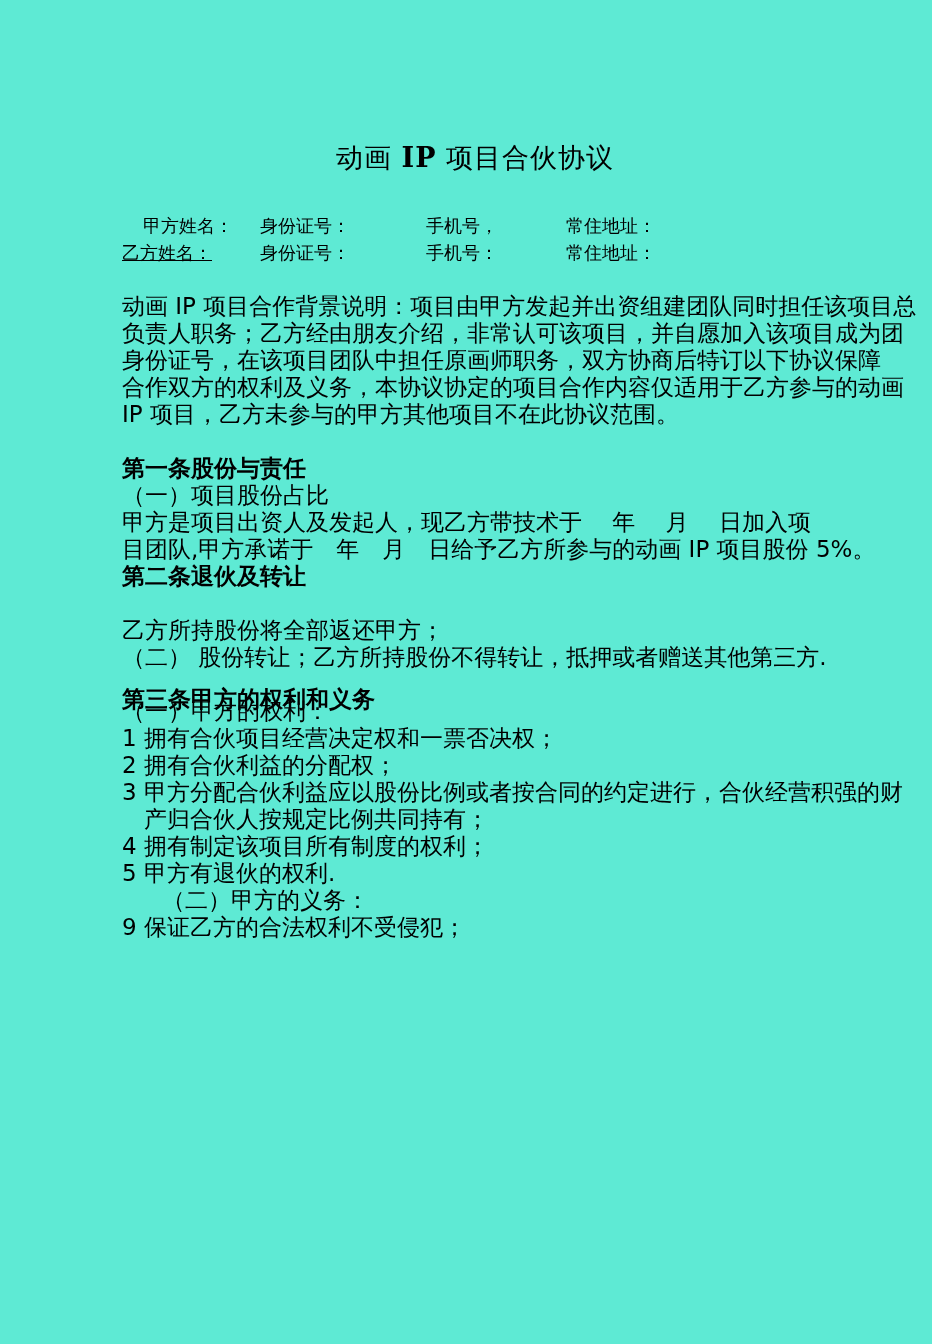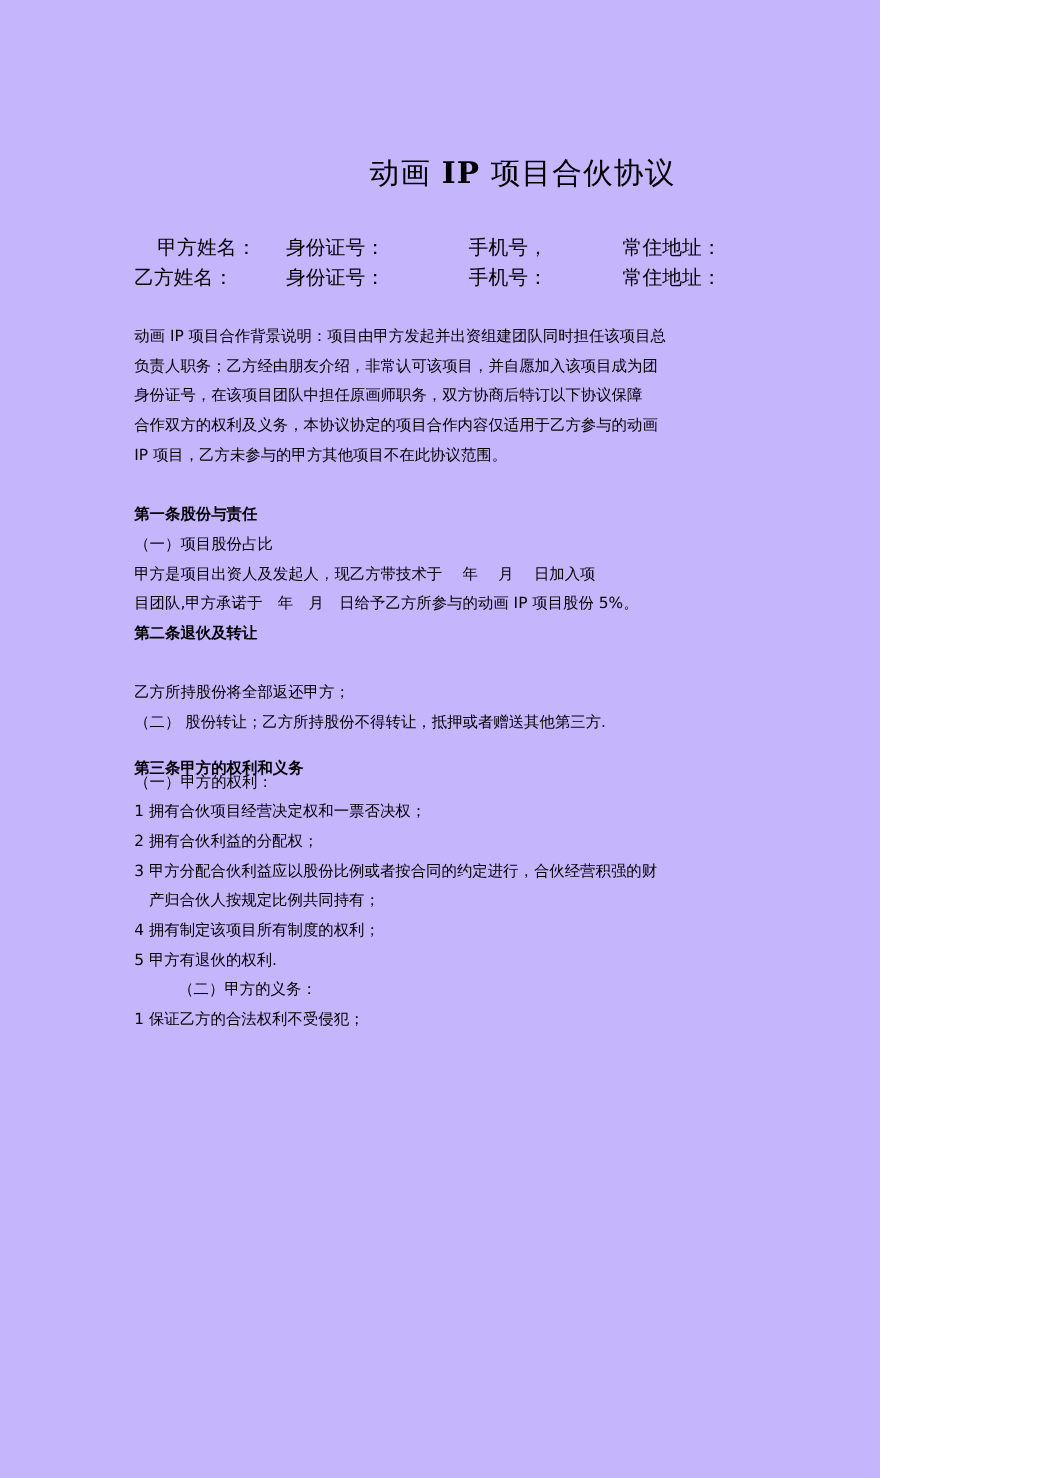--- a/index.html
+++ b/index.html
@@ -1,28 +1,28 @@
 <!DOCTYPE html>
 <html><head>
   <meta charset="utf-8">
   <style>
     html, body { margin: 0; padding: 0; background: #ffffff; }
     body {
       width: 950px; height: 1344px; position: relative; overflow: hidden;
       font-family: "DejaVu Sans", "Liberation Sans", sans-serif;
       color: #000000;
     }
-    .page { position: absolute; left: 0; top: 0; width: 800px; height: 1344px; background: #c4b5fd; }
+    .page { position: absolute; left: 0; top: 0; width: 932px; height: 1344px; background: #5eead4; }
     .title {
       position: absolute; left: 0; top: 140px; width: 950px; text-align: center;
       font-size: 27px; line-height: 36px; letter-spacing: 1px;
     }
     .title .ip { font-family: "DejaVu Serif", "Liberation Serif", serif; font-weight: bold; }
     .line {
-      position: absolute; left: 122px; font-size: 14px; line-height: 27px; white-space: nowrap;
+      position: absolute; left: 122px; font-size: 23px; line-height: 27px; white-space: nowrap;
     }
     .bold { font-weight: bold; }
     .info-row { position: absolute; left: 122px; font-size: 18px; line-height: 27px; white-space: nowrap; }
     .info-row span { position: absolute; top: 0; white-space: nowrap; }
   </style>
 </head>
 <body>
 
 <div class="page">
 
@@ -30,21 +30,21 @@
     <span>动画 </span><span class="ip">IP</span><span> 项目合伙协议</span>
   </div>
 
   <div class="info-row" style="top:212px;">
     <span style="left:0px;margin-left:21px;">甲方姓名：</span>
     <span style="left:138px;">身份证号：</span>
     <span style="left:304px;">手机号，</span>
     <span style="left:444px;">常住地址：</span>
   </div>
   <div class="info-row" style="top:239px;">
-    <span style="left:0px;">乙方姓名：</span>
+    <span style="left:0px;text-decoration:underline;">乙方姓名：</span>
     <span style="left:138px;">身份证号：</span>
     <span style="left:304px;">手机号：</span>
     <span style="left:444px;">常住地址：</span>
   </div>
 
   <div class="line" style="top:293px;">动画 IP 项目合作背景说明：项目由甲方发起并出资组建团队同时担任该项目总</div>
   <div class="line" style="top:320px;">负责人职务；乙方经由朋友介绍，非常认可该项目，并自愿加入该项目成为团</div>
   <div class="line" style="top:347px;">身份证号，在该项目团队中担任原画师职务，双方协商后特订以下协议保障</div>
   <div class="line" style="top:401px;">IP 项目，乙方未参与的甲方其他项目不在此协议范围。</div>
   <div class="line" style="top:374px;">合作双方的权利及义务，本协议协定的项目合作内容仅适用于乙方参与的动画</div>
@@ -60,15 +60,15 @@
 
   <div class="line bold" style="top:686px;">第三条甲方的权利和义务</div>
   <div class="line" style="top:698px;">（一）甲方的权利：</div>
   <div class="line" style="top:725px;">1 拥有合伙项目经营决定权和一票否决权；</div>
   <div class="line" style="top:752px;">2 拥有合伙利益的分配权；</div>
   <div class="line" style="top:779px;">3 甲方分配合伙利益应以股份比例或者按合同的约定进行，合伙经营积强的财</div>
   <div class="line" style="top:806px; white-space:pre;">   产归合伙人按规定比例共同持有；</div>
   <div class="line" style="top:833px;">4 拥有制定该项目所有制度的权利；</div>
   <div class="line" style="top:860px;">5 甲方有退伙的权利.</div>
   <div class="line" style="top:887px;margin-left:40px;">（二）甲方的义务：</div>
-  <div class="line" style="top:914px;">1 保证乙方的合法权利不受侵犯；</div>
+  <div class="line" style="top:914px;">9 保证乙方的合法权利不受侵犯；</div>
 
 </div>
 
 </body></html>

